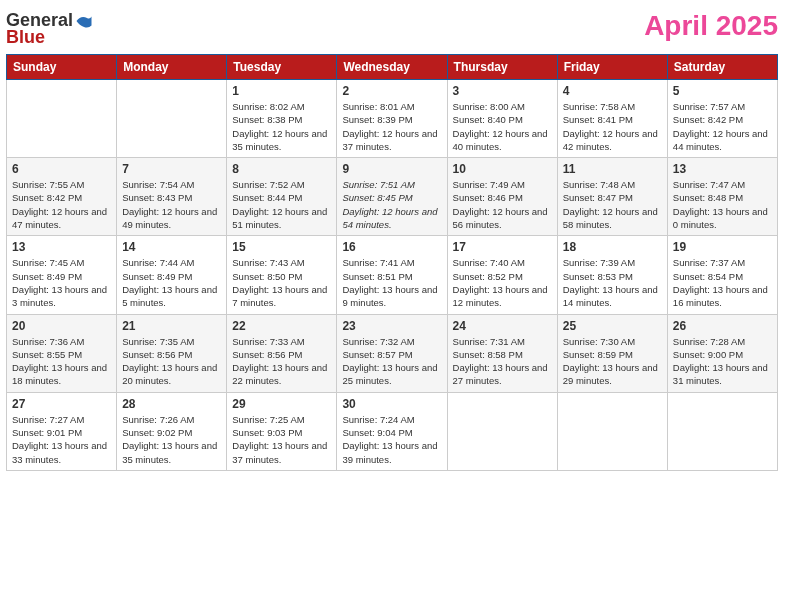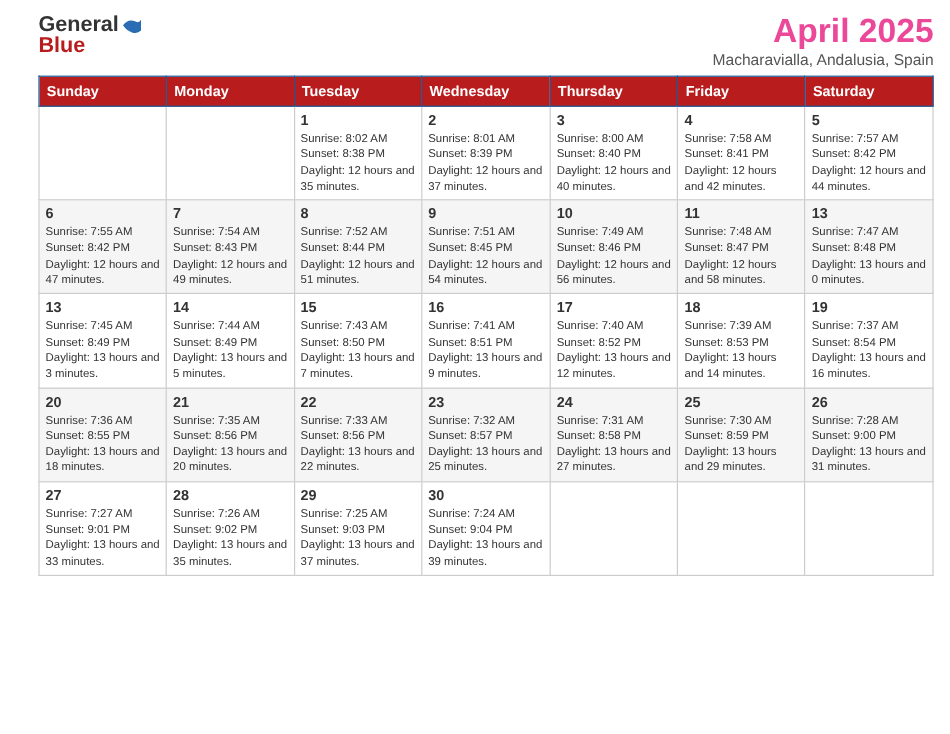--- a/index.html
+++ b/index.html
@@ -6,21 +6,21 @@
     body {
       font-family: Arial, sans-serif;
       background: #fff;
       width: 792px;
       height: 612px;
       overflow: hidden;
     }
     .page {
       width: 792px;
       height: 432px;
-      padding: 10px 14px 10px 32px;
+      padding: 10px 14px 10px 6px;
       background: #fff;
     }
     .header {
       display: flex;
       justify-content: space-between;
       align-items: flex-start;
       margin-bottom: 6px;
     }
     .logo {
       display: flex;
@@ -107,21 +107,20 @@
           <span class="logo-text-general">General</span>
           <svg class="logo-icon" viewBox="0 0 24 24" fill="#2a6db5">
             <path d="M2 12 Q8 4 16 8 Q20 10 22 6 L22 18 Q18 22 12 20 Q6 18 2 12Z" fill="#2a6db5"></path>
           </svg>
         </div>
         <span class="logo-text-blue" style="margin-top:-4px;">Blue</span>
       </div>
     </div>
     <div class="title-block">
       <div class="main-title">April 2025</div>
-      <div class="subtitle">Macharavialla, Andalusia, Spain</div>
     </div>
   </div>
 
   <table class="calendar">
     <thead>
       <tr>
         <th>Sunday</th>
         <th>Monday</th>
         <th>Tuesday</th>
         <th>Wednesday</th>
@@ -179,21 +178,21 @@
 Daylight: 12 hours and 49 minutes.</div>
           </td>
           <td>
             <div class="day-number">8</div>
             <div class="day-info" style="white-space: pre-line;">Sunrise: 7:52 AM
 Sunset: 8:44 PM
 Daylight: 12 hours and 51 minutes.</div>
           </td>
           <td>
             <div class="day-number">9</div>
-            <div class="day-info" style="white-space: pre-line;">Sunrise: 7:51 AM
+            <div class="day-info" style="white-space: pre-line; font-style: italic;">Sunrise: 7:51 AM
 Sunset: 8:45 PM
 Daylight: 12 hours and 54 minutes.</div>
           </td>
           <td>
             <div class="day-number">10</div>
             <div class="day-info" style="white-space: pre-line;">Sunrise: 7:49 AM
 Sunset: 8:46 PM
 Daylight: 12 hours and 56 minutes.</div>
           </td>
           <td>

